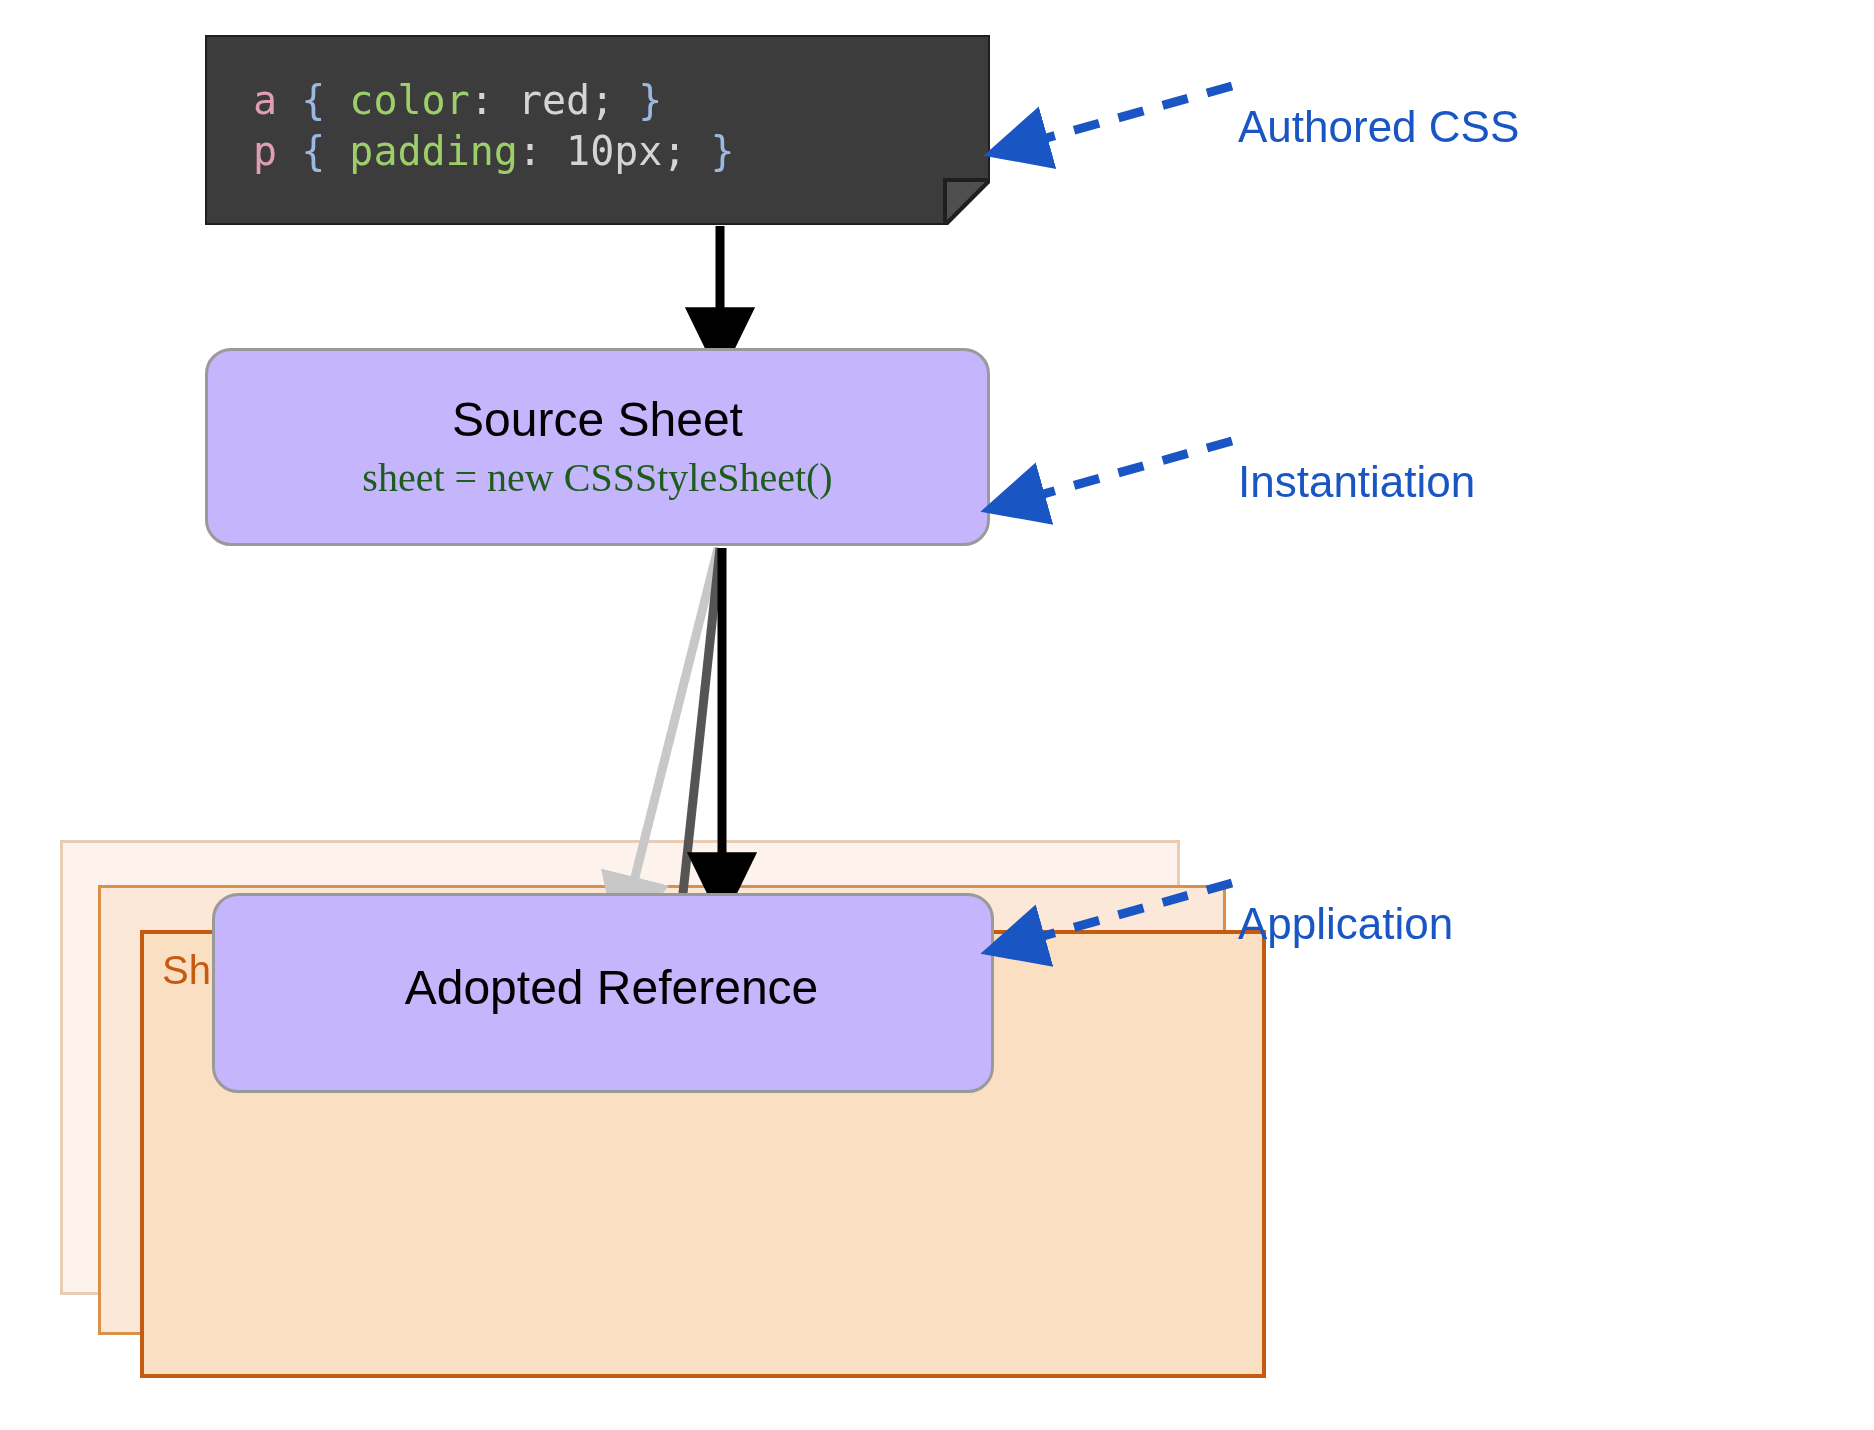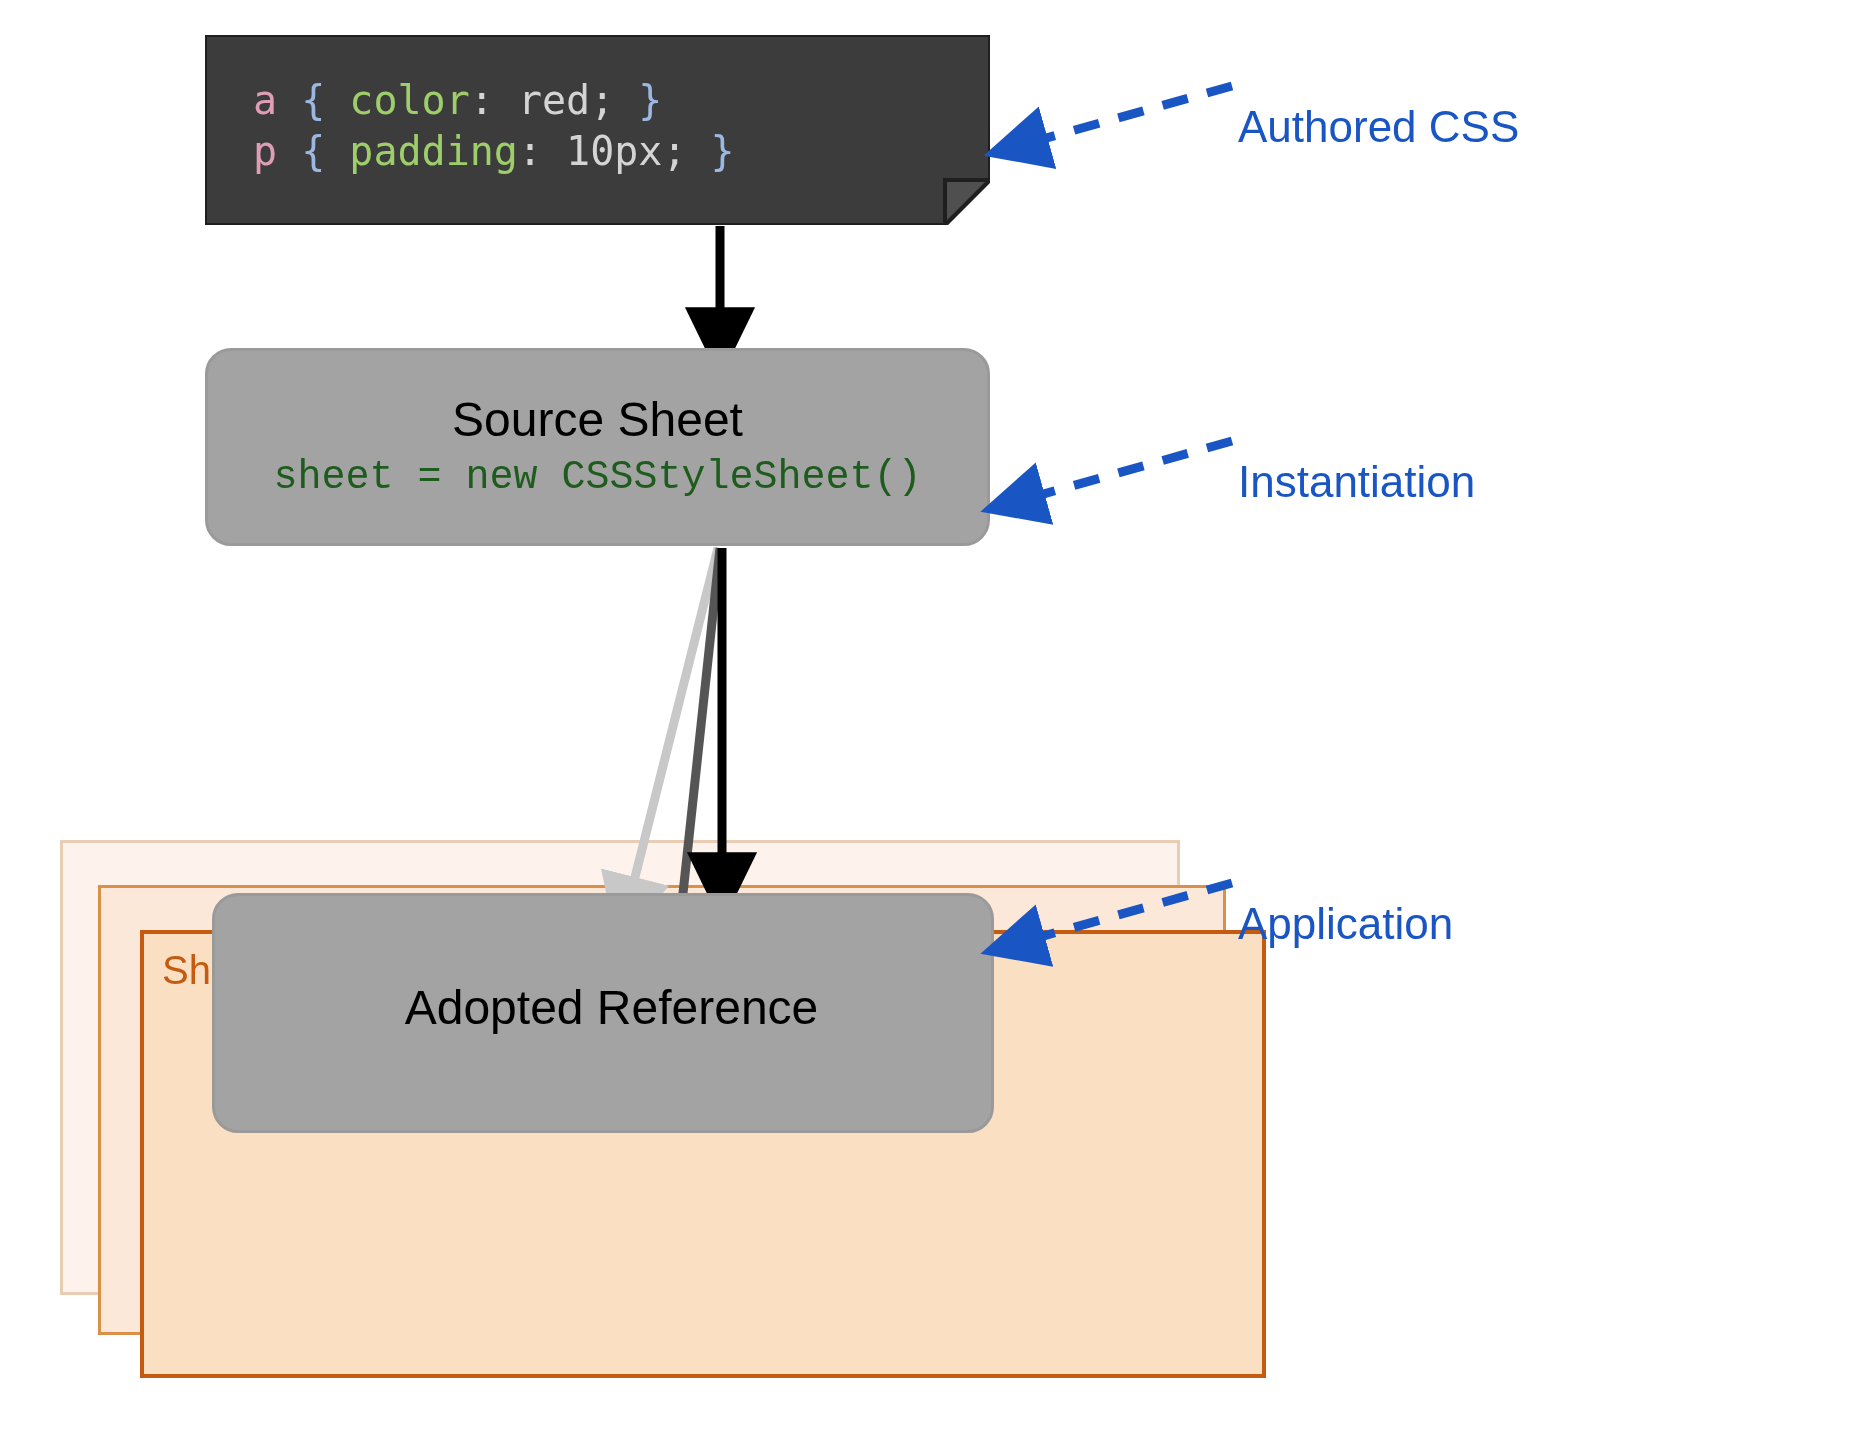--- a/index.html
+++ b/index.html
@@ -36,46 +36,46 @@
   }
   .tok-sel{color:#e09eb6;}
   .tok-brace{color:#9bb8e3;}
   .tok-prop{color:#9ece6a;}
   .tok-val{color:#d4d4d4;}
   .tok-punct{color:#d4d4d4;}
 
   
   .node{
     position:absolute;
-    background:#a3a3a3;
+    background:#c4b5fd;
     border:3px solid #9a9a9a;
     border-radius:26px;
     box-sizing:border-box;
     display:flex;
     flex-direction:column;
     align-items:center;
     justify-content:center;
     text-align:center;
   }
   .node .node-title{
     font-family:"Liberation Sans",sans-serif;
     font-size:48px;
     color:#000000;
     line-height:1.1;
     margin-bottom:10px;
   }
   .node .node-code{
-    font-family:Liberation Mono, monospace;
+    font-family:Liberation Serif, serif;
     font-size:40px;
     color:#1e5c1e;
     white-space:pre;
     line-height:1.1;
   }
   #node-source{left:205px;top:348px;width:785px;height:198px;}
-  #node-adopted{left:212px;top:893px;width:782px;height:240px;padding-left:17px;}
+  #node-adopted{left:212px;top:893px;width:782px;height:200px;padding-left:17px;}
 
   
   .panel{position:absolute;box-sizing:border-box;}
   #panel-back{
     left:60px;top:840px;width:1120px;height:455px;
     background:#fdf3ec;border:3px solid #e8cdb4;
   }
   #panel-mid{
     left:98px;top:885px;width:1128px;height:450px;
     background:#fbe8d8;border:3px solid #d9914a;

